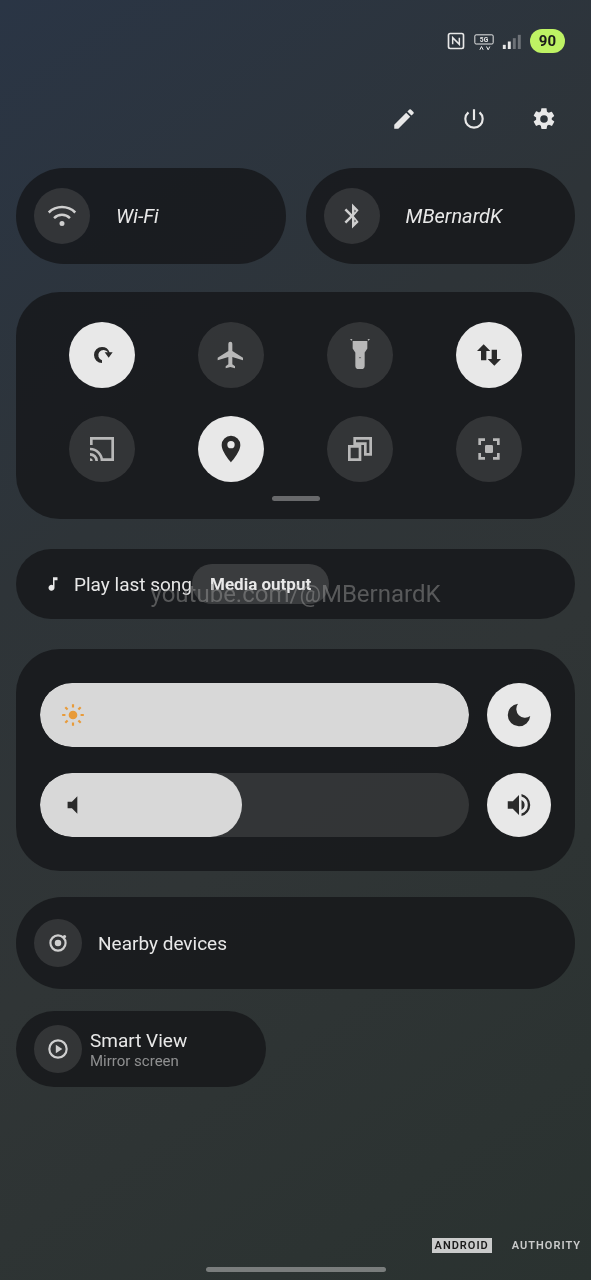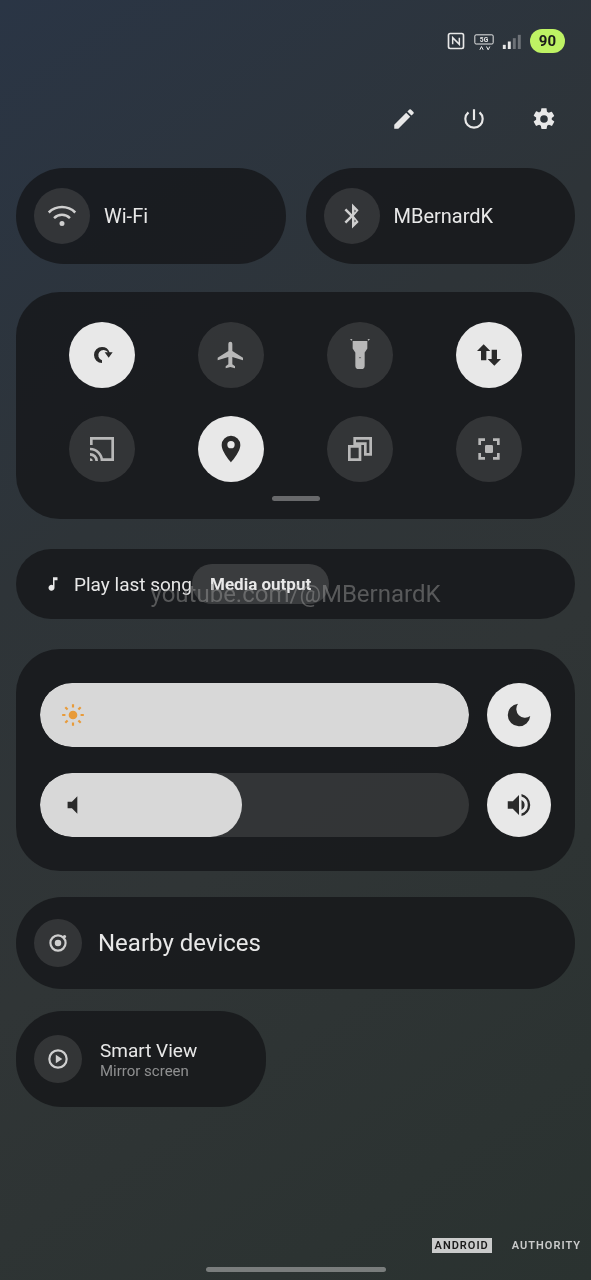--- a/index.html
+++ b/index.html
@@ -37,23 +37,24 @@
     padding: 36px 18px 32px 0;
   }
   .top-actions svg { width: 26px; height: 26px; fill: #e8e8e8; }
   .pill-row { display: flex; gap: 20px; }
   .pill {
     flex: 1;
     background: rgba(20,22,24,0.78);
     border-radius: 50px;
     display: flex;
     align-items: center;
-    gap: 14px;
+    gap: 26px;
     padding: 12px 18px;
     height: 96px;
+    font-style: italic;
   }
   .pill .icon-circle {
     width: 56px; height: 56px; border-radius: 50%;
     background: rgba(120,120,120,0.28);
     display: flex; align-items: center; justify-content: center;
   }
   .pill .icon-circle svg { width: 30px; height: 30px; fill: #cfcfcf; }
   .pill span.label { font-size: 20px; color: #e8e8e8; }
   .tiles-panel {
     margin-top: 28px;
@@ -152,30 +153,30 @@
     gap: 16px;
     padding: 0 18px;
   }
   .bottom-pill .ic {
     width: 48px; height: 48px; border-radius: 50%;
     background: rgba(120,120,120,0.28);
     display: flex; align-items: center; justify-content: center;
   }
   .bottom-pill .ic svg { width: 26px; height: 26px; fill: #cfcfcf; }
   .bottom-pill .ic-plain svg { width: 26px; height: 26px; fill: #e8e8e8; }
-  .bottom-pill span.label { font-size: 24px; }
+  .bottom-pill span.label { font-size: 19px; }
   .smart-view-row { margin-top: 22px; }
   .smart-view {
     width: 250px;
     background: rgba(20,22,24,0.78);
     border-radius: 46px;
-    height: 96px;
-    display: flex;
-    align-items: center;
-    gap: 18px;
+    height: 76px;
+    display: flex;
+    align-items: center;
+    gap: 8px;
     padding: 0 18px;
   }
   .smart-view .ic {
     width: 48px; height: 48px; border-radius: 50%;
     background: rgba(120,120,120,0.28);
     display: flex; align-items: center; justify-content: center;
   }
   .smart-view .ic svg { width: 26px; height: 26px; fill: #cfcfcf; }
   .smart-view .txt { display: flex; flex-direction: column; }
   .smart-view .title { font-size: 19px; }

